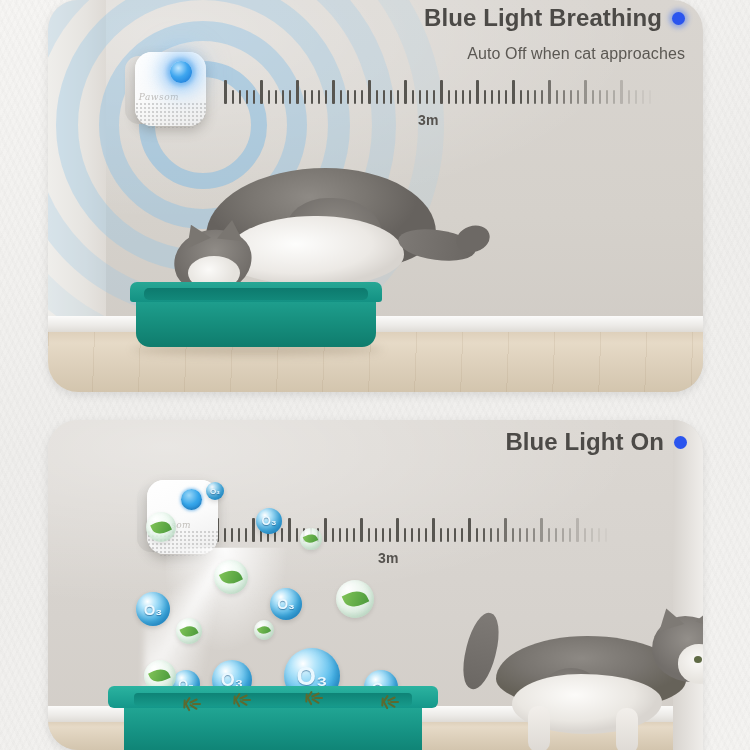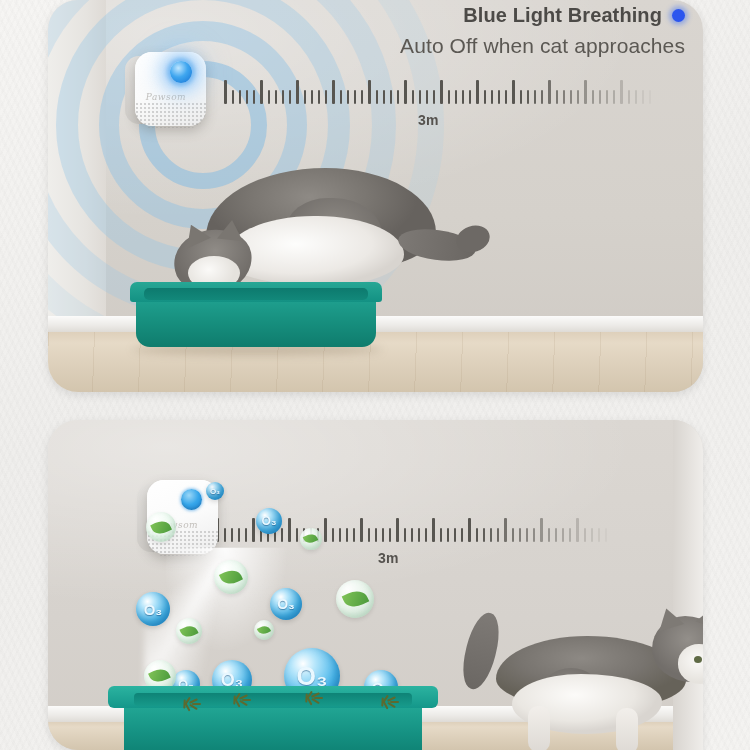--- a/index.html
+++ b/index.html
@@ -58,36 +58,36 @@
     border-bottom-left-radius:17px;border-bottom-right-radius:17px;
     background-image:radial-gradient(rgba(150,150,150,.45) .9px, transparent 1px);
     background-size:4px 4px;opacity:.85;}
   .dev-led{position:absolute;border-radius:50%;}
   .led-breathing{left:38px;top:9px;width:22px;height:22px;
     background:radial-gradient(circle at 38% 32%, #bfe6ff 0%, #3fa6ef 45%, #1372d4 100%);
     box-shadow:0 0 4px 3px rgba(90,170,240,.65),0 0 14px 9px rgba(110,180,245,.45),0 0 26px 16px rgba(140,200,250,.25);}
   .led-on{left:37px;top:9px;width:21px;height:21px;
     background:radial-gradient(circle at 38% 30%, #9bd7f7 0%, #36a6ea 48%, #1b7fd0 100%);
     box-shadow:0 0 3px 1px rgba(70,160,230,.55), inset 0 -2px 3px rgba(0,0,0,.12);}
-  .dev-logo{position:absolute;left:12px;top:40px;width:44px;height:11px;
+  .dev-logo{position:absolute;left:5px;top:40px;width:44px;height:11px;
     color:#b9b5b0;font-size:9px;font-style:italic;font-family:"DejaVu Serif",serif;
     letter-spacing:.5px;text-align:center;opacity:.85;}
 
   
   .ruler{position:absolute;display:flex;align-items:flex-end;height:26px;}
   .tick{width:2px;background:#585651;margin-right:5px;border-radius:1px;}
   .tick.major{height:24px;width:3px;}
   .tick.minor{height:14px;}
   .ruler-label{position:absolute;color:#55524e;font-weight:bold;font-size:14px;letter-spacing:.2px;}
 
   
   .head-wrap{position:absolute;text-align:right;}
-  .title{color:#4c4a47;font-weight:bold;font-size:20px;letter-spacing:.1px;white-space:nowrap;
+  .title{color:#4c4a47;font-weight:bold;font-size:24px;letter-spacing:.1px;white-space:nowrap;
          display:flex;align-items:center;justify-content:flex-end;gap:10px;}
-  .subtitle{color:#5b5853;font-size:21px;letter-spacing:.1px;white-space:nowrap;margin-top:7px;}
+  .subtitle{color:#5b5853;font-size:16px;letter-spacing:.1px;white-space:nowrap;margin-top:13px;}
   .dot{width:13px;height:13px;border-radius:50%;background:#2b55ee;display:inline-block;}
   .dot.glow{box-shadow:0 0 5px 3px rgba(60,110,245,.45);}
 
   
   .cat-top{position:absolute;left:118px;top:168px;width:300px;height:135px;}
   .cat-body{position:absolute;left:40px;top:0;width:230px;height:104px;border-radius:52% 48% 44% 56%/66% 62% 38% 34%;
     background:radial-gradient(60% 70% at 45% 28%, #8e8a85 0%, #7a7671 42%, #66625e 78%);}
   .cat-patch-w{position:absolute;left:58px;top:48px;width:180px;height:70px;border-radius:50% 48% 45% 55%/60% 55% 45% 40%;
     background:radial-gradient(60% 60% at 40% 40%,#fdfdfc,#ece9e5 70%,#d8d4cf);}
   .cat-patch-g{position:absolute;left:120px;top:30px;width:96px;height:72px;border-radius:46% 54% 52% 48%;
@@ -289,20 +289,24 @@
 
 <div class="panel" id="panel-bottom">
   <div class="wall"></div>
   <div class="wall-sheen"></div>
 
   <div class="baseboard" style="top:286px"></div>
   <div class="floor" style="height:28px"></div>
   <div class="edge-wall"></div>
 
   <div class="head-wrap" style="right:16px;top:8px">
+    <div class="title">
+      <span>Blue Light On</span>
+      <span class="dot"></span>
+    </div>
   </div>
 
   <div class="ruler" id="ruler-bottom" style="left:132px;top:96px;width:470px">
       <span class="tick major" style="opacity: 1;"></span>
       <span class="tick minor" style="opacity: 1;"></span>
       <span class="tick minor" style="opacity: 1;"></span>
       <span class="tick minor" style="opacity: 1;"></span>
       <span class="tick minor" style="opacity: 1;"></span>
       <span class="tick major" style="opacity: 1;"></span>
       <span class="tick minor" style="opacity: 1;"></span>

